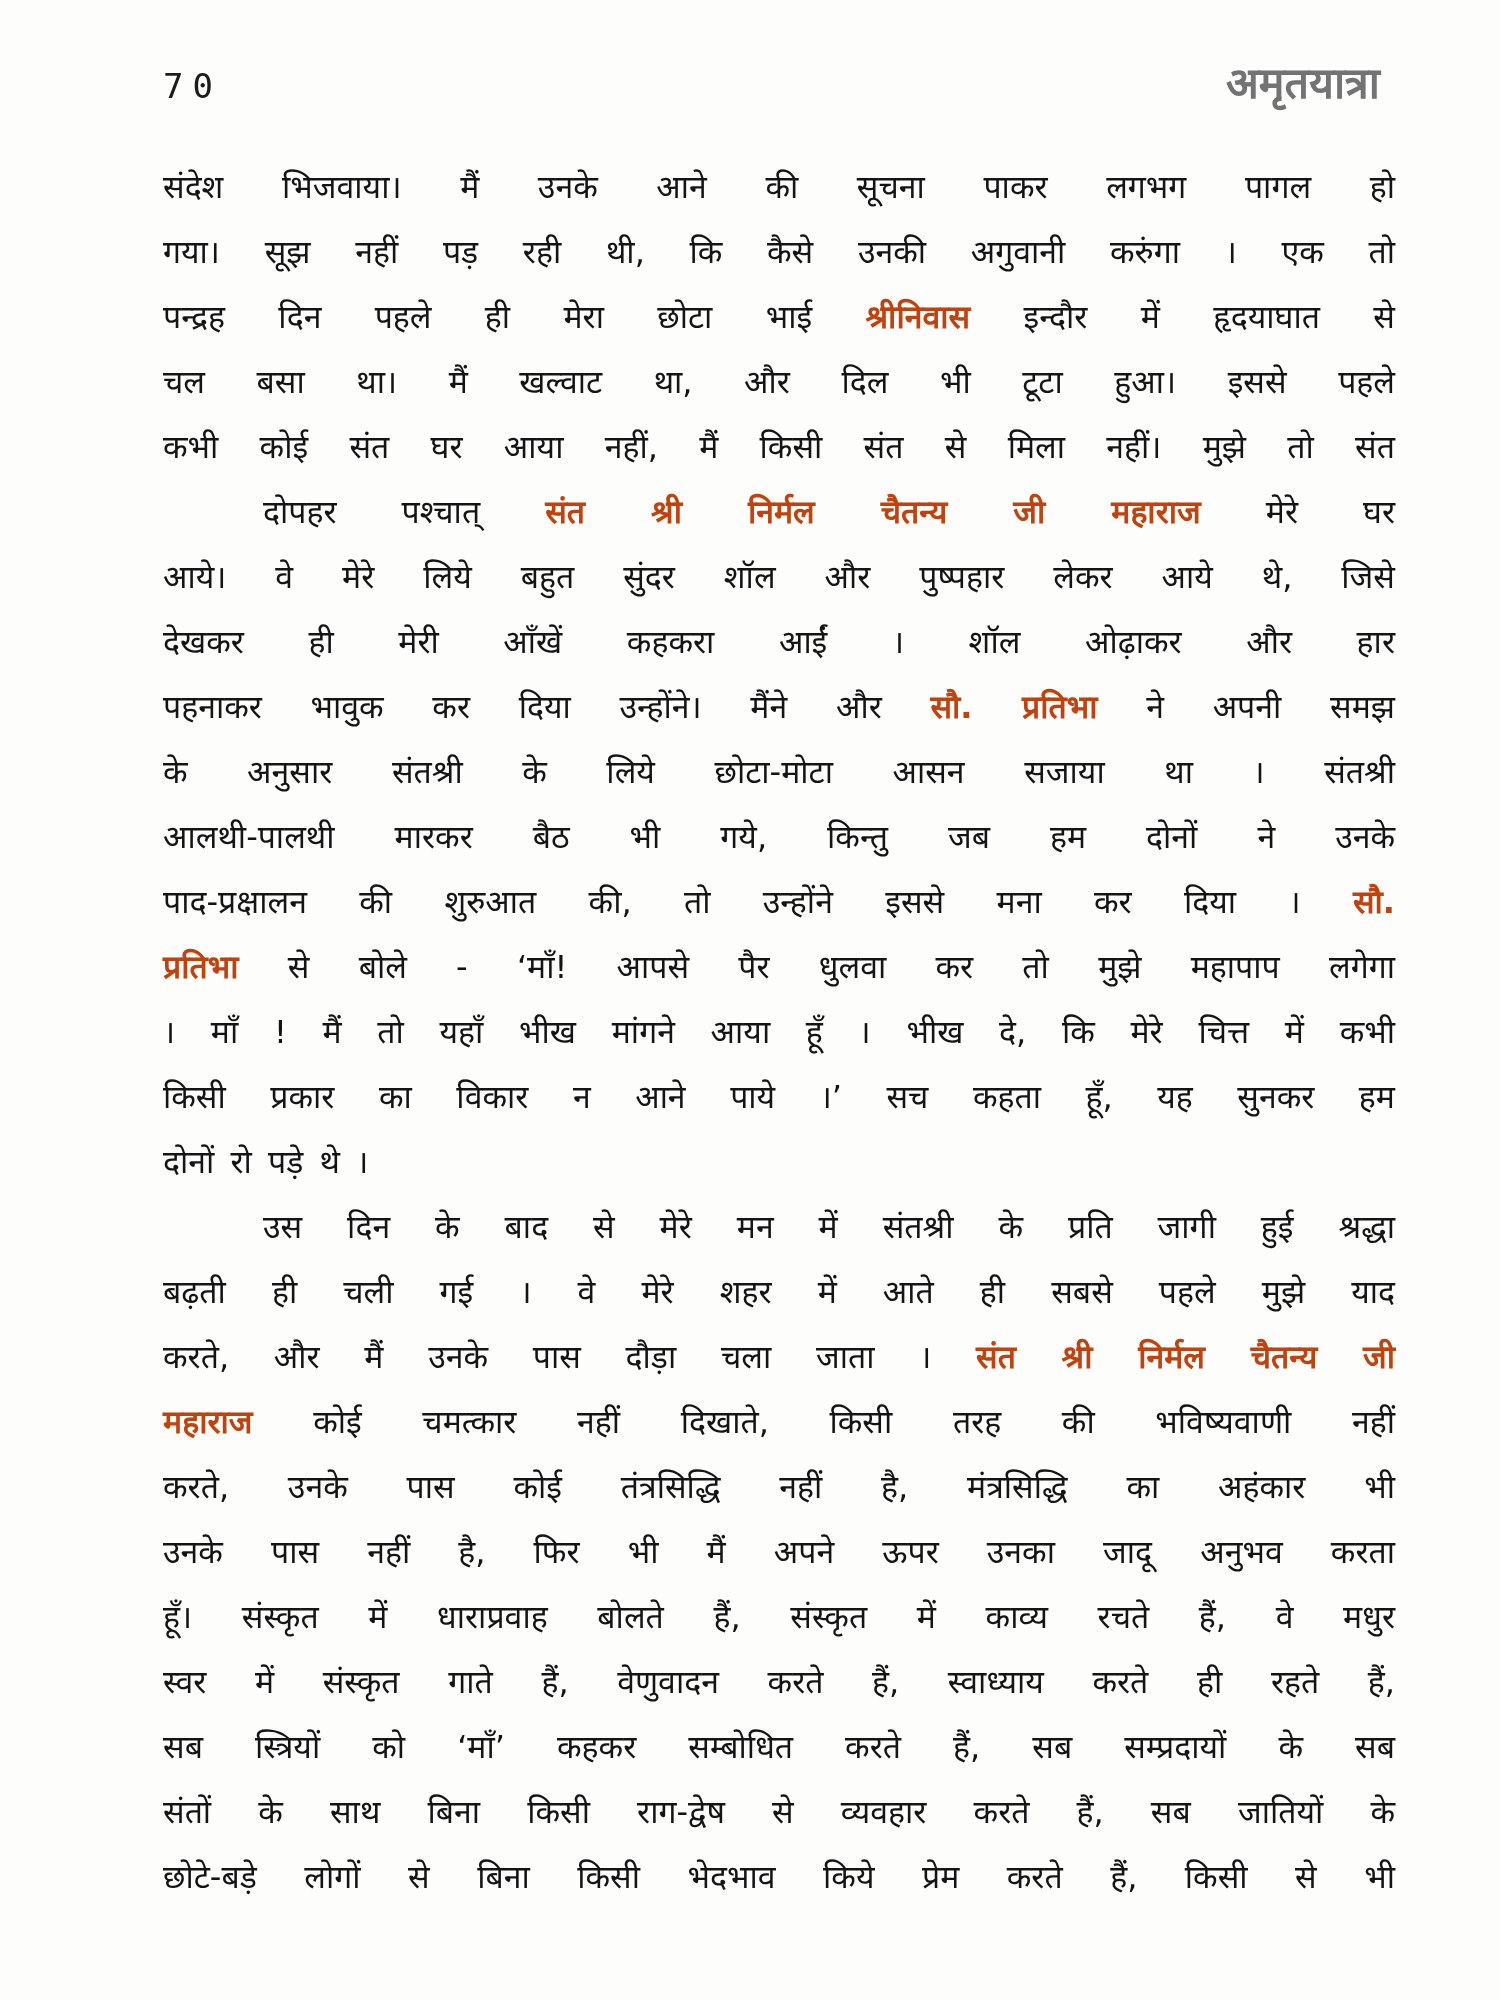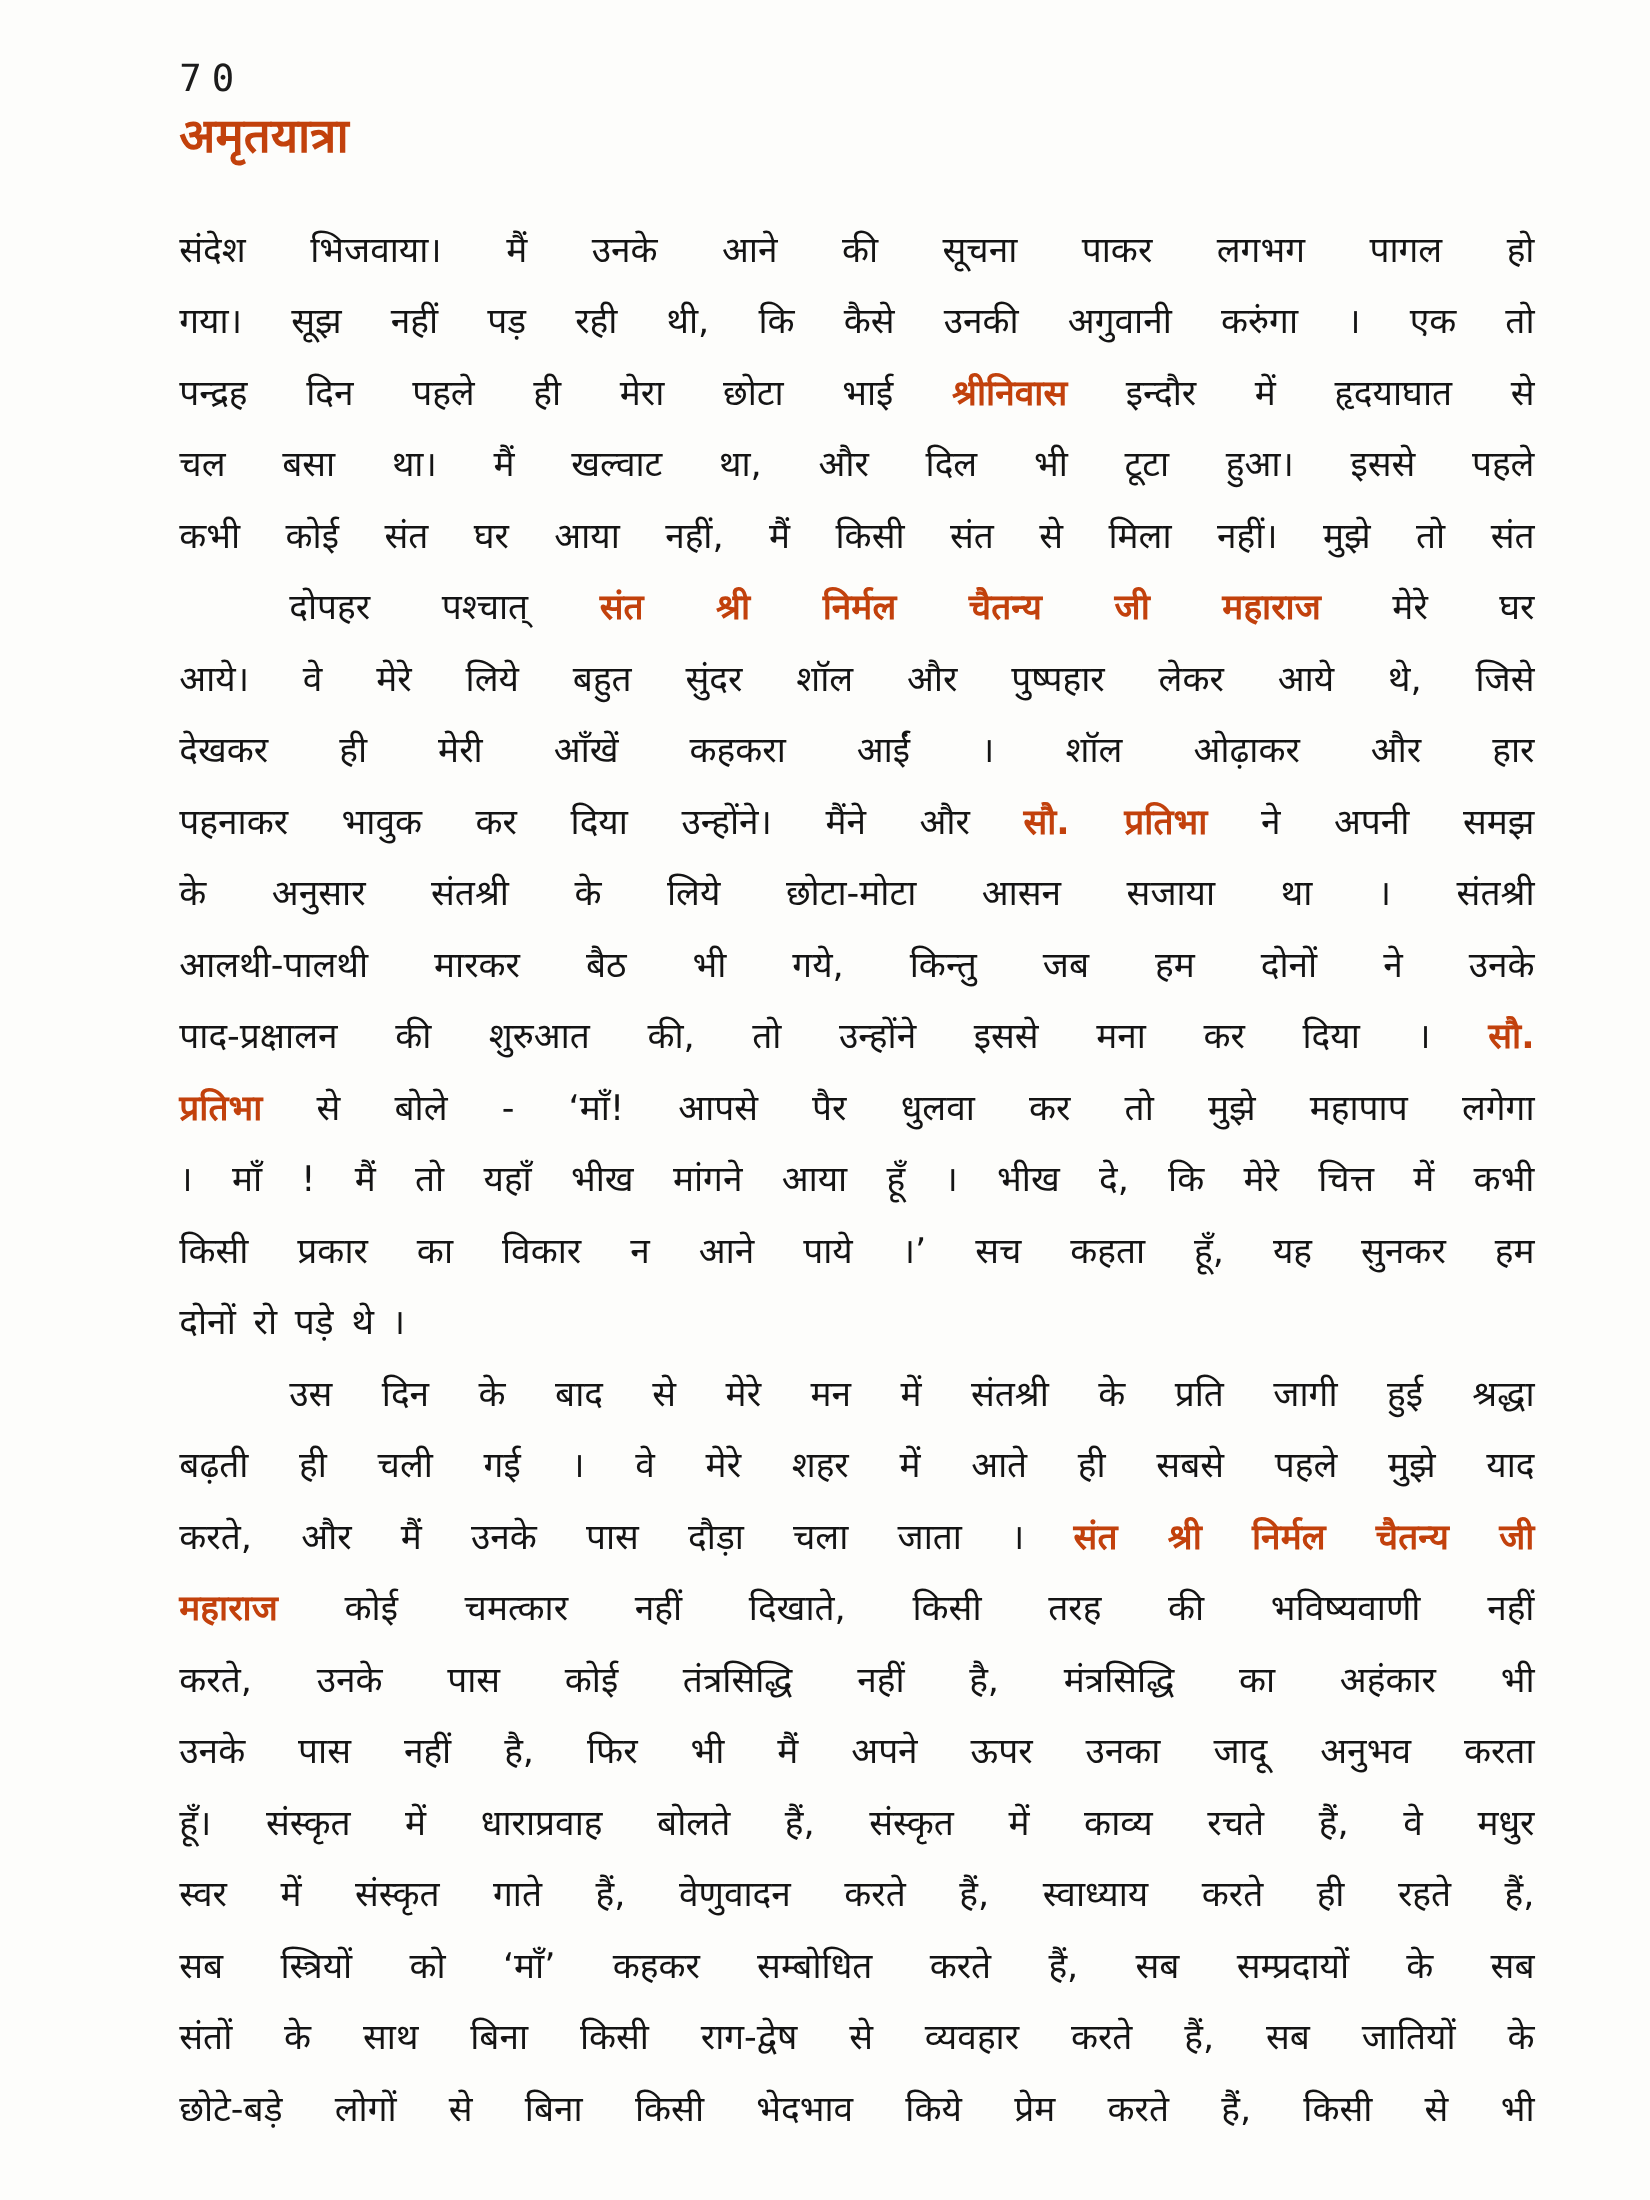--- a/index.html
+++ b/index.html
@@ -17,32 +17,31 @@
     font-family: "DejaVu Sans", "Liberation Sans", sans-serif;
     overflow: hidden;
     box-sizing: border-box;
   }
   .page-header {
     display: flex;
     justify-content: space-between;
     align-items: baseline;
     padding: 52px 120px 0 163px;
     box-sizing: border-box;
-    flex-direction: column;
   }
   .page-number {
     font-size: 34px;
     letter-spacing: 9px;
     font-family: "DejaVu Sans Mono", "Liberation Mono", monospace;
     color: #1c1c1c;
   }
   .running-title {
     font-size: 43px;
     font-weight: bold;
-    color: #c2410c;
+    color: #737373;
   }
   .doc-body {
     padding: 44px 105px 0 163px;
     box-sizing: border-box;
   }
   .paragraph { margin: 0; }
   .line {
     font-size: 32px;
     line-height: 65px;
     height: 65px;

